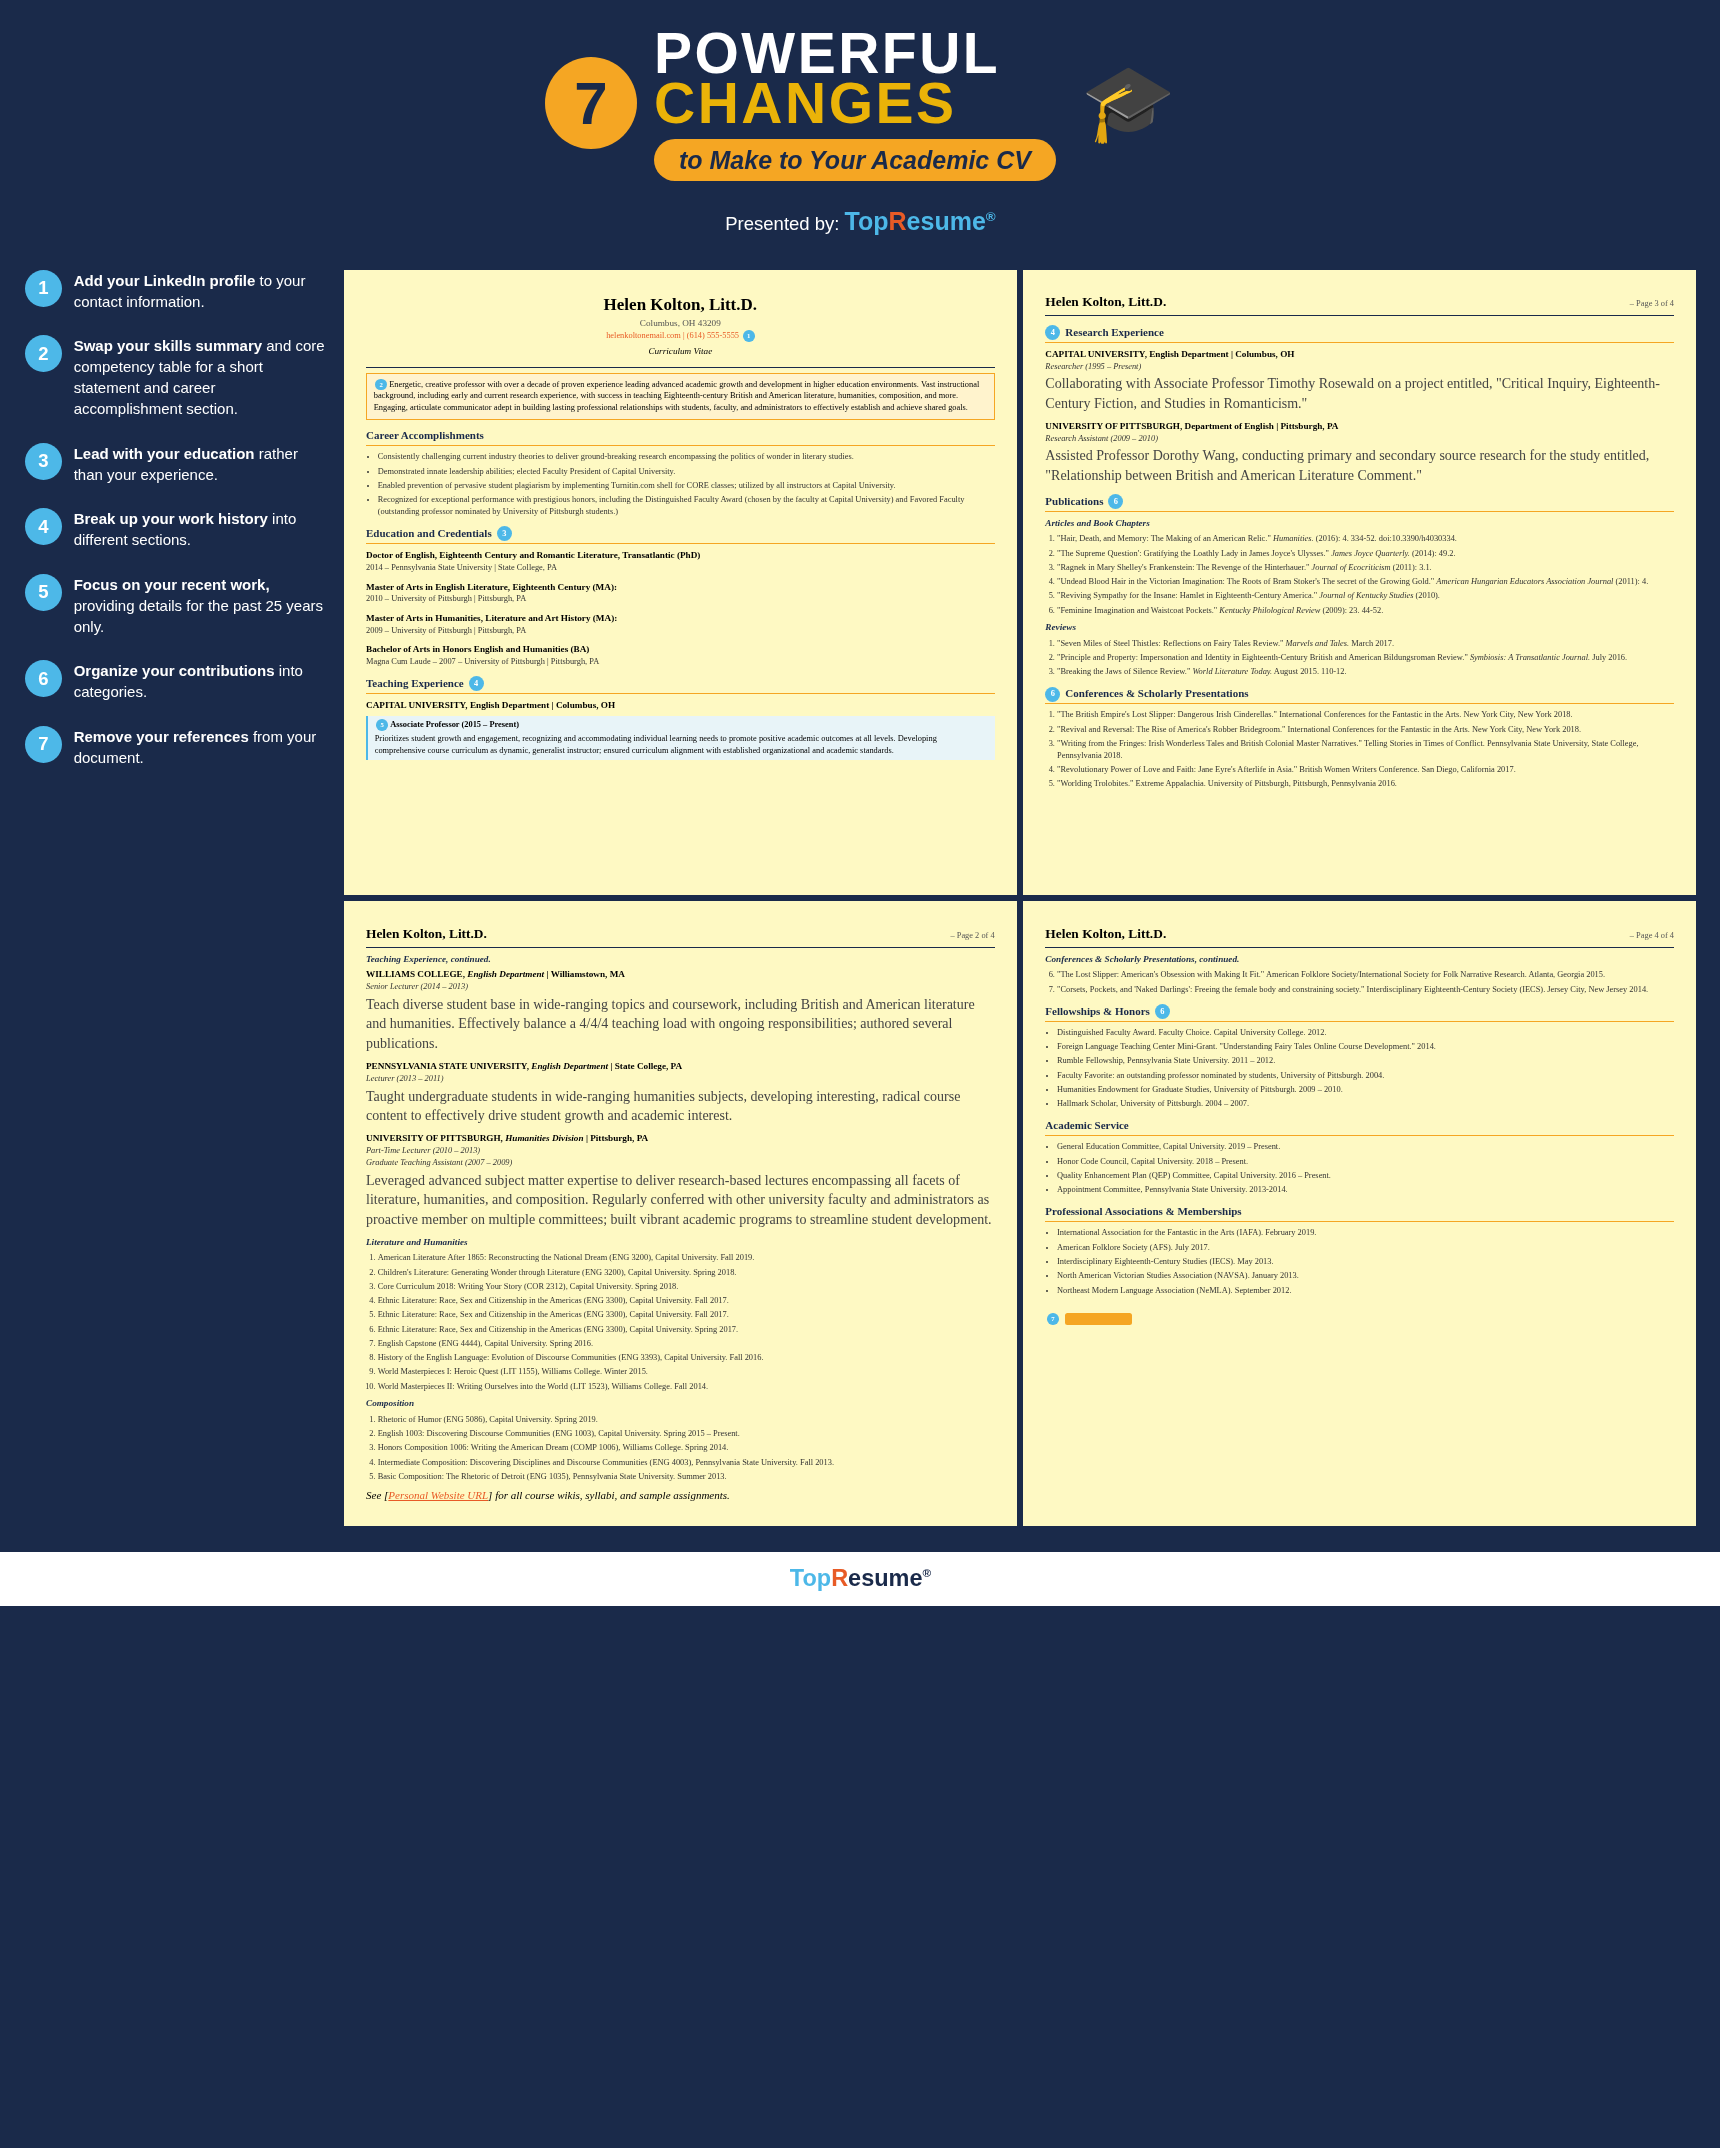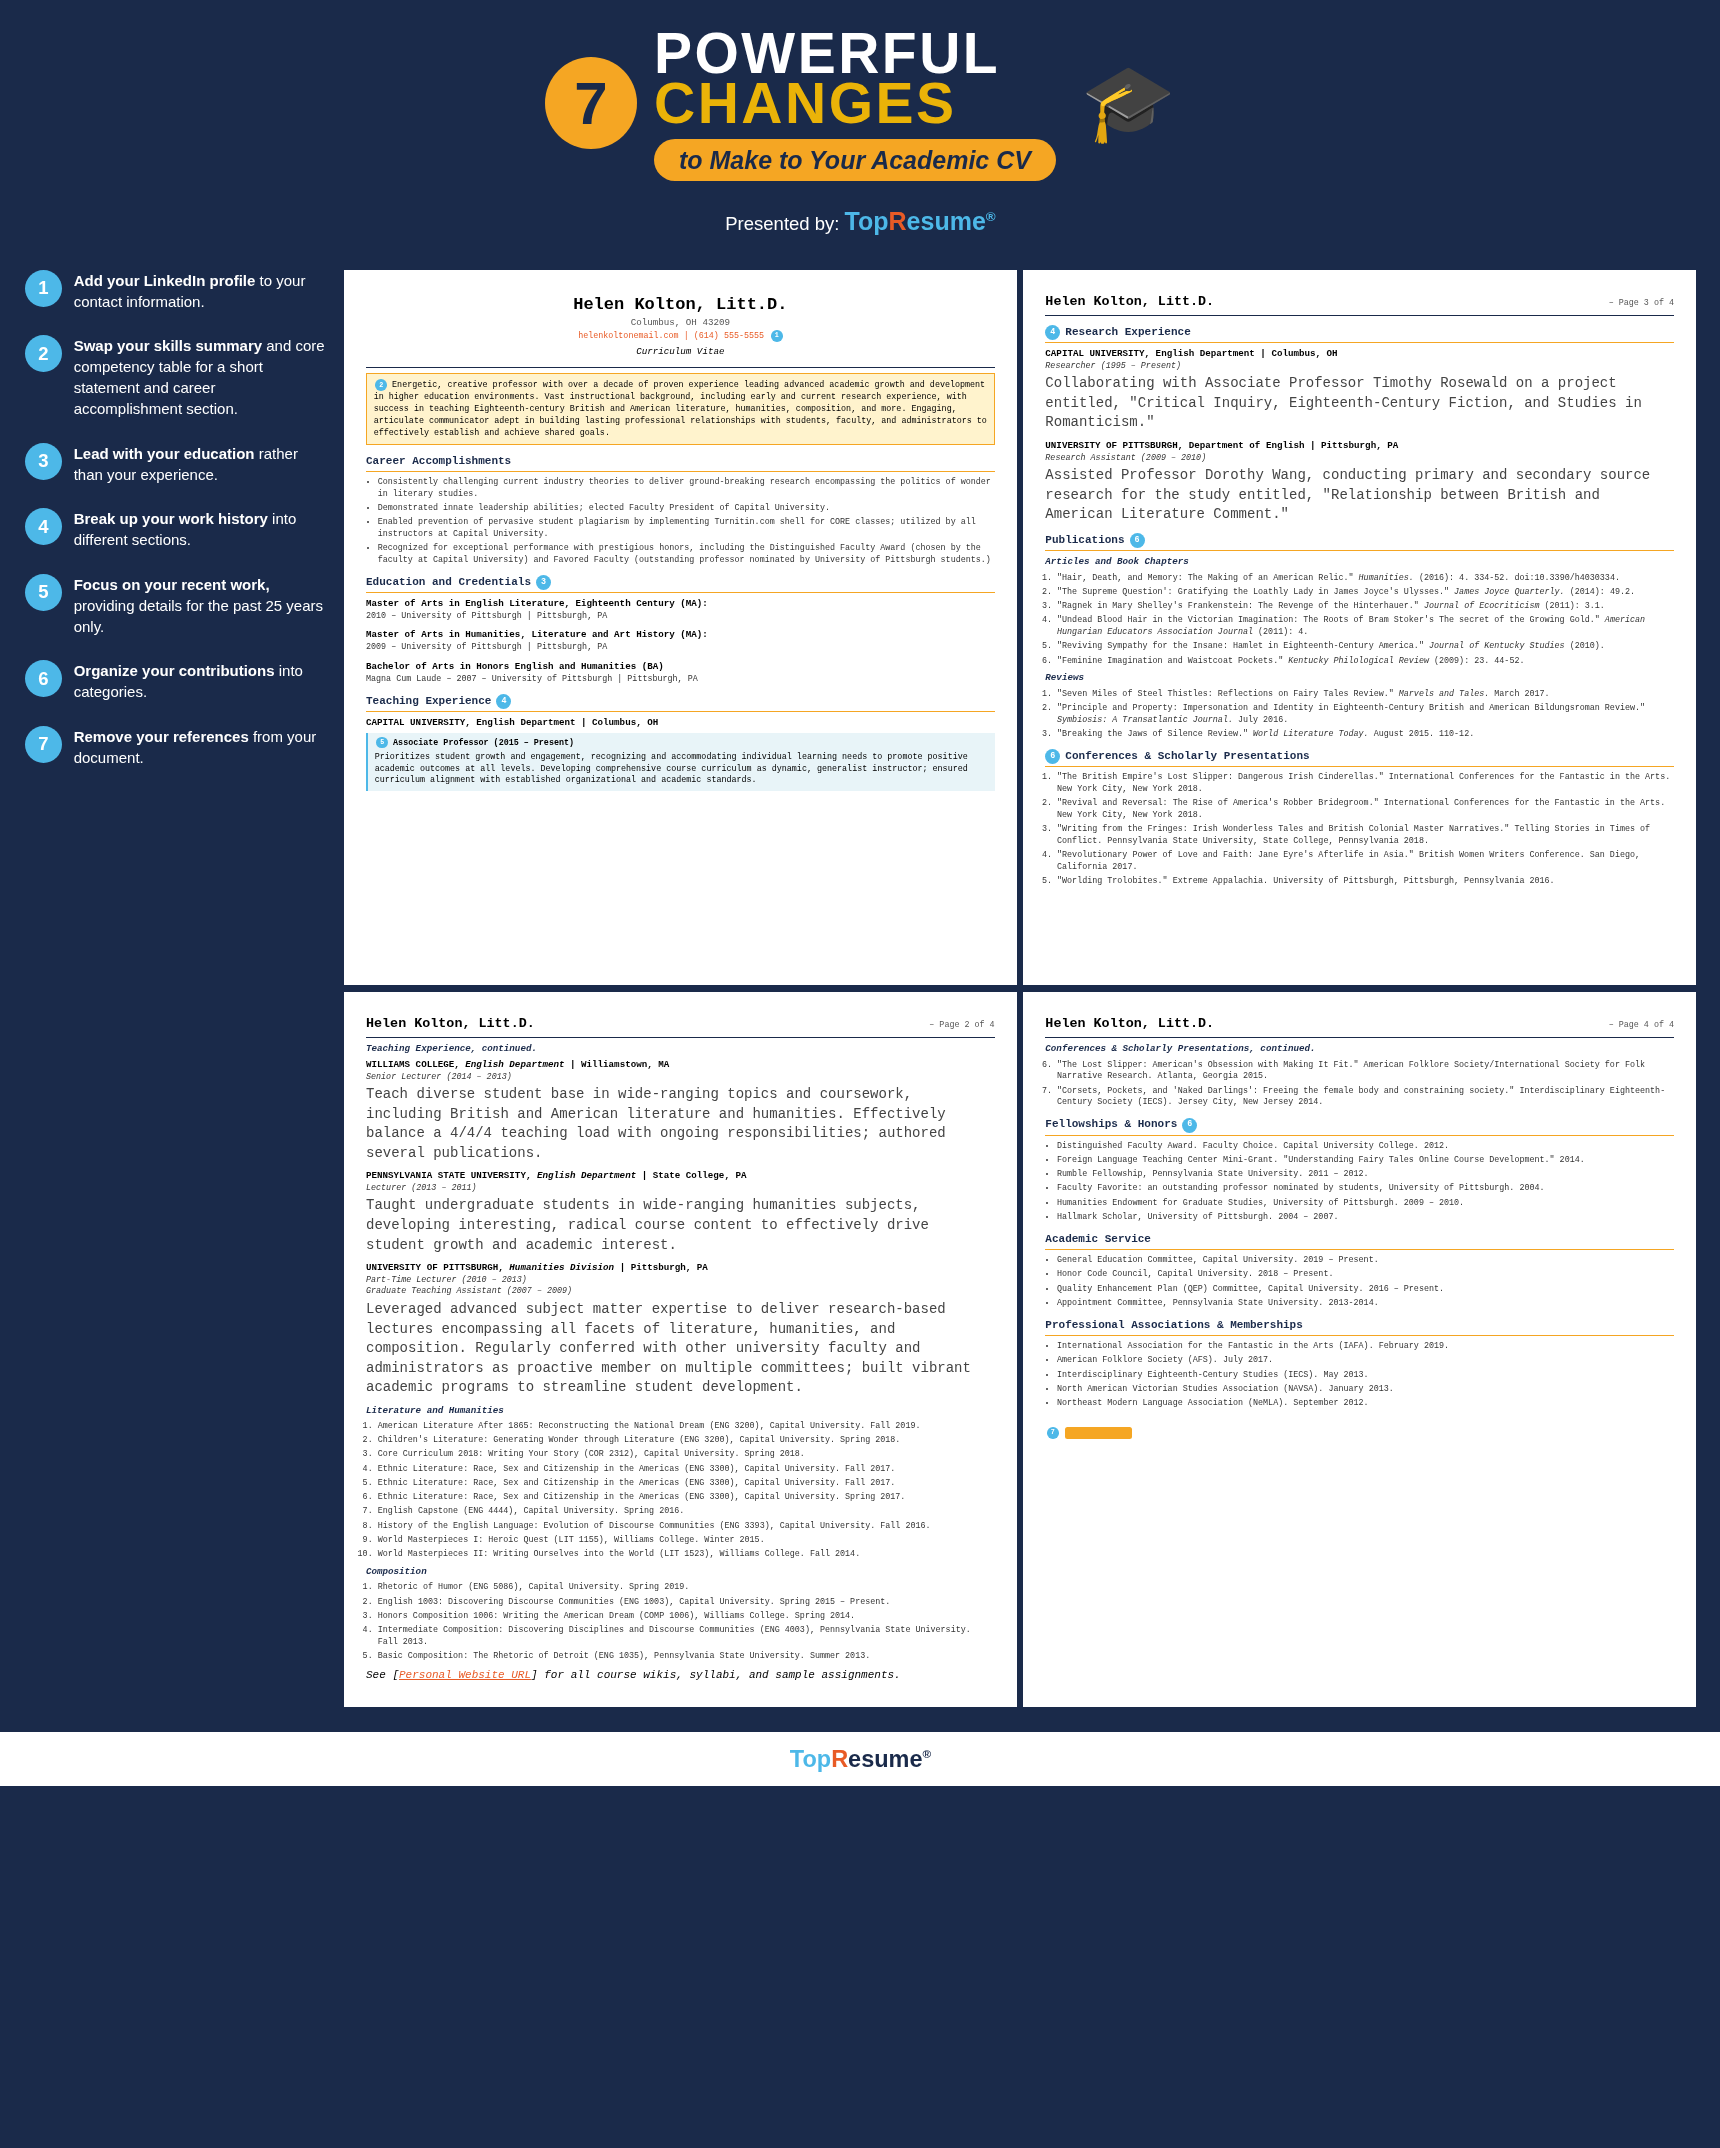--- a/index.html
+++ b/index.html
@@ -119,23 +119,23 @@
 
     
     .cv-pages-grid {
       flex: 1;
       display: grid;
       grid-template-columns: 1fr 1fr;
       grid-template-rows: 1fr 1fr;
       gap: 6.7px;
     }
     .cv-page {
-      background: #ffffff;
+      background: #fef9c3;
       padding: 23.5px 22px;
-      font-family: Liberation Mono, monospace;
+      font-family: Liberation Serif, serif;
       font-size: 9.2px;
       line-height: 1.4;
       overflow: hidden;
       position: relative;
     }
     .cv-page-header {
       text-align: center;
       margin-bottom: 8.4px;
     }
     .cv-divider {
@@ -358,20 +358,24 @@
       <ul class="cv-list">
         <li>Consistently challenging current industry theories to deliver ground-breaking research encompassing the politics of wonder in literary studies.</li>
         <li>Demonstrated innate leadership abilities; elected Faculty President of Capital University.</li>
         <li>Enabled prevention of pervasive student plagiarism by implementing Turnitin.com shell for CORE classes; utilized by all instructors at Capital University.</li>
         <li>Recognized for exceptional performance with prestigious honors, including the Distinguished Faculty Award (chosen by the faculty at Capital University) and Favored Faculty (outstanding professor nominated by University of Pittsburgh students.)</li>
       </ul>
 
       <div class="cv-section-title">
         <span>Education and Credentials</span>
         <span class="badge">3</span>
+      </div>
+      <div class="cv-entry">
+        <div class="cv-entry-title">Doctor of English, Eighteenth Century and Romantic Literature, Transatlantic (PhD)</div>
+        <div class="cv-entry-subtitle">2014 – Pennsylvania State University | State College, PA</div>
       </div>
       <div class="cv-entry">
         <div class="cv-entry-title">Master of Arts in English Literature, Eighteenth Century (MA):</div>
         <div class="cv-entry-subtitle">2010 – University of Pittsburgh | Pittsburgh, PA</div>
       </div>
       <div class="cv-entry">
         <div class="cv-entry-title">Master of Arts in Humanities, Literature and Art History (MA):</div>
         <div class="cv-entry-subtitle">2009 – University of Pittsburgh | Pittsburgh, PA</div>
       </div>
       <div class="cv-entry">

